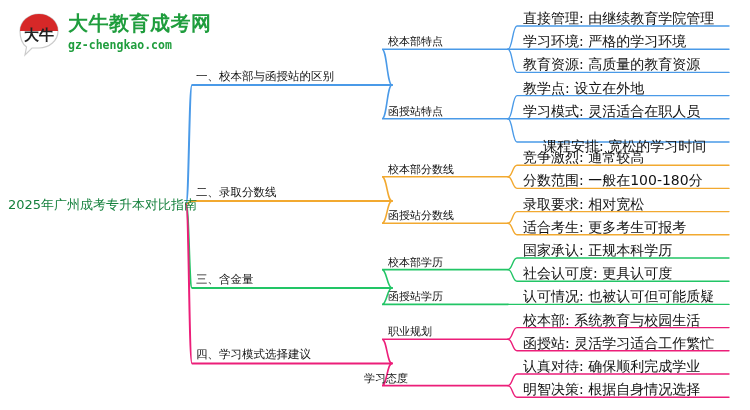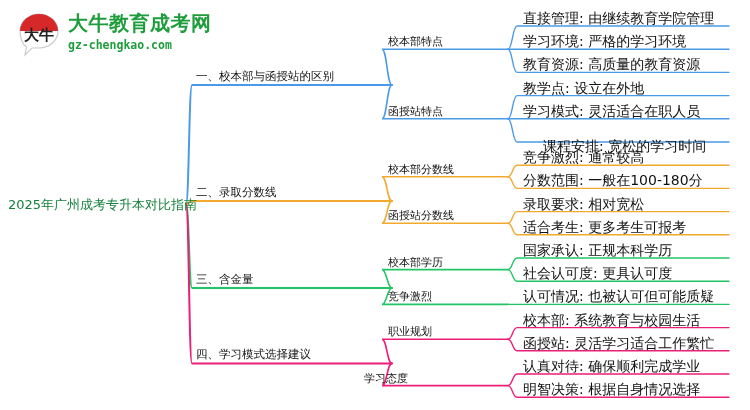--- a/index.html
+++ b/index.html
@@ -206,21 +206,21 @@
       <div class="node node-leaf" style="left: 523px; top: 273.2px;">
         <span class="lbl">社会认可度: 更具认可度</span>
       </div>
       <div class="node node-l2" style="left: 388px; top: 261.6px;">
         <span class="lbl">校本部学历</span>
       </div>
       <div class="node node-leaf" style="left: 523px; top: 296.4px;">
         <span class="lbl">认可情况: 也被认可但可能质疑</span>
       </div>
       <div class="node node-l2" style="left: 388px; top: 296.4px;">
-        <span class="lbl">竞争激烈</span>
+        <span class="lbl">函授站学历</span>
       </div>
       <div class="node node-l1" style="left: 196px; top: 279px;">
         <span class="lbl">三、含金量</span>
       </div>
       <div class="node node-leaf" style="left: 523px; top: 319.6px;">
         <span class="lbl">校本部: 系统教育与校园生活</span>
       </div>
       <div class="node node-leaf" style="left: 523px; top: 342.8px;">
         <span class="lbl">函授站: 灵活学习适合工作繁忙</span>
       </div>

